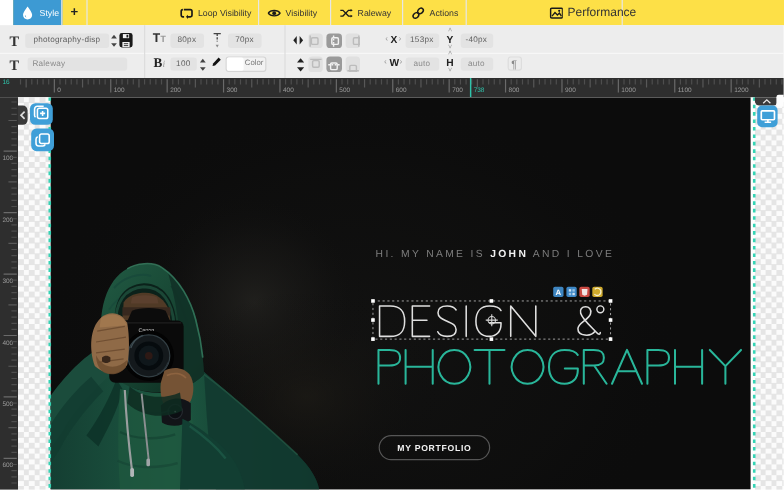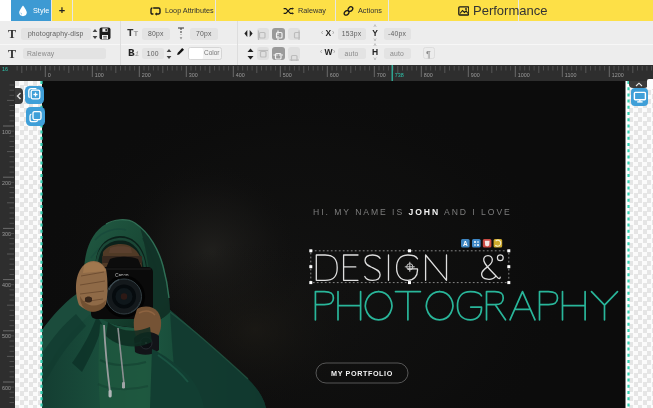--- a/index.html
+++ b/index.html
@@ -14,21 +14,28 @@
         <path d="M5 0.5 C5 0.5 1.2 5.2 1.2 7.6 C1.2 9.8 2.9 11.2 5 11.2 C7.1 11.2 8.8 9.8 8.8 7.6 C8.8 5.2 5 0.5 5 0.5 Z M4 9.6 C3 9.2 2.6 8.3 2.8 7.3" fill="#fff" stroke="none"></path>
       </svg>
       <div style="position:absolute;left:22px;top:0;font-size:7.3px;color:#fff;line-height:21px;white-space:nowrap;">Style</div>
     </div>
     <div style="position:absolute;left:41px;top:0;width:21px;height:21px;border-right:1px solid #e6e6e6;text-align:center;font-size:11px;font-weight:bold;color:#222;line-height:20px;">+</div>
     <div style="position:absolute;left:132px;top:0;width:73px;height:21px;border-right:1px solid #e6e6e6;">
       <svg style="position:absolute;left:7px;top:5px" width="11" height="12" viewBox="0 0 11 12">
         <path d="M3.2 3 H8.6 Q10 3 10 4.4 V7.6 Q10 9 8.6 9 H5.8 M3.4 9 H2.4 Q1 9 1 7.6 V4.4 Q1 3 2.4 3" fill="none" stroke="#1a1a1a" stroke-width="1.4"></path>
         <path d="M6.6 7.2 L5 9 L6.6 10.8 Z" fill="#1a1a1a"></path>
       </svg>
-      <div style="position:absolute;left:22px;top:0;font-size:7.3px;color:#333;line-height:21px;white-space:nowrap;">Loop Attributes</div>
+      <div style="position:absolute;left:22px;top:0;font-size:7.3px;color:#333;line-height:21px;white-space:nowrap;">Loop Visibility</div>
+    </div>
+    <div style="position:absolute;left:205px;top:0;width:60px;height:21px;border-right:1px solid #e6e6e6;">
+      <svg style="position:absolute;left:7px;top:5px" width="11" height="12" viewBox="0 0 11 12">
+        <path d="M0.5 6 C2.5 3 8.5 3 10.5 6 C8.5 9 2.5 9 0.5 6 Z" fill="none" stroke="#1a1a1a" stroke-width="1.2"></path>
+        <circle cx="5.5" cy="6" r="1.6" fill="#1a1a1a"></circle>
+      </svg>
+      <div style="position:absolute;left:22px;top:0;font-size:7.3px;color:#333;line-height:21px;white-space:nowrap;">Visibility</div>
     </div>
     <div style="position:absolute;left:265px;top:0;width:60px;height:21px;border-right:1px solid #e6e6e6;">
       <svg style="position:absolute;left:7px;top:5px" width="11" height="12" viewBox="0 0 11 12">
         <path d="M0.6 3.6 H2.8 L7.4 8.4 H9.6" fill="none" stroke="#1a1a1a" stroke-width="1.1"></path>
         <path d="M0.6 8.4 H2.8 L7.4 3.6 H9.6" fill="none" stroke="#1a1a1a" stroke-width="1.1"></path>
         <path d="M9.2 2.4 L11 3.6 L9.2 4.8 Z" fill="#1a1a1a"></path>
         <path d="M9.2 7.2 L11 8.4 L9.2 9.6 Z" fill="#1a1a1a"></path>
       </svg>
       <div style="position:absolute;left:22px;top:0;font-size:7.3px;color:#333;line-height:21px;white-space:nowrap;">Raleway</div>
     </div>
@@ -38,21 +45,21 @@
         <ellipse cx="7.4" cy="4.1" rx="2.6" ry="2.0" transform="rotate(-45 7.4 4.1)" fill="none" stroke="#1a1a1a" stroke-width="1.3"></ellipse>
       </svg>
       <div style="position:absolute;left:22px;top:0;font-size:7.3px;color:#333;line-height:21px;white-space:nowrap;">Actions</div>
     </div>
     <div style="position:absolute;left:440px;top:0;width:68px;height:21px;border-right:1px solid #e6e6e6;">
       <svg style="position:absolute;left:7px;top:5px" width="11" height="12" viewBox="0 0 11 12">
         <rect x="0.8" y="1.8" width="10" height="8.2" rx="1" fill="none" stroke="#1a1a1a" stroke-width="1.3"></rect>
         <path d="M2 8.5 L4.5 5.5 L6.5 7.5 L8.2 5.8 L9.8 8.5" fill="none" stroke="#1a1a1a" stroke-width="1.1"></path>
         <circle cx="8" cy="4" r="0.9" fill="#1a1a1a"></circle>
       </svg>
-      <div style="position:absolute;left:22px;top:0;font-size:13px;color:#333;line-height:21px;white-space:nowrap;text-align:center;">Performance</div>
+      <div style="position:absolute;left:22px;top:0;font-size:10px;color:#333;line-height:21px;white-space:nowrap;text-align:center;">Performance</div>
     </div>
   </div>
 
 <div style="position:absolute;left:0;top:21px;width:653px;height:44px;background:#ededed;">
 <div style="position:absolute;left:0;top:22.5px;width:653px;height:1px;background:#f7f7f7;"></div>
   </div>
 <div style="position:absolute;left:8px;top:27px;width:12px;font-family:'Liberation Serif',serif;font-weight:bold;font-size:12px;color:#333;">T</div>
 <div style="position:absolute;left:21px;top:28px;width:69.5px;height:11.5px;background:#e3e3e3;border-radius:2.5px;">
     <div style="font-size:6.8px;line-height:11.5px;color:#5e5e5e;text-align:center;letter-spacing:0.2px;">photography-disp</div>
   </div>
@@ -107,21 +114,21 @@
 <div style="position:absolute;left:371.5px;top:24px;font-size:6px;color:#999;text-align:center;width:7px;line-height:4px;">˄</div>
 <div style="position:absolute;left:371.5px;top:28px;font-size:8.5px;font-weight:bold;color:#222;text-align:center;width:7px;">Y</div>
 <div style="position:absolute;left:371.5px;top:37.5px;font-size:6px;color:#999;text-align:center;width:7px;line-height:4px;">˅</div>
 <div style="position:absolute;left:383.5px;top:28px;width:27px;height:11.5px;background:#e3e3e3;border-radius:2.5px;">
     <div style="font-size:6.8px;line-height:11.5px;color:#5e5e5e;text-align:center;letter-spacing:0.2px;">-40px</div>
   </div>
 <div style="position:absolute;left:8px;top:46.5px;width:12px;font-family:'Liberation Serif',serif;font-weight:bold;font-size:12px;color:#333;">T</div>
 <div style="position:absolute;left:23px;top:47.5px;width:83px;height:11.5px;background:#e3e3e3;border-radius:2.5px;padding-left:4px;">
     <div style="font-size:6.8px;line-height:11.5px;color:#8a8a8a;text-align:left;letter-spacing:0.2px;">Raleway</div>
   </div>
-<div style="position:absolute;left:128px;top:46.5px;font-family:Liberation Mono, monospace;font-weight:bold;font-size:11px;color:#222;">B<span style="font-style:italic;font-size:8px;color:#999;font-weight:normal;">i</span></div>
+<div style="position:absolute;left:128px;top:46.5px;font-family:Liberation Serif, serif;font-weight:bold;font-size:11px;color:#222;">B<span style="font-style:italic;font-size:8px;color:#999;font-weight:normal;">i</span></div>
 <div style="position:absolute;left:142px;top:47.5px;width:21.5px;height:11.5px;background:#e3e3e3;border-radius:2.5px;">
     <div style="font-size:6.8px;line-height:11.5px;color:#5e5e5e;text-align:center;letter-spacing:0.2px;">100</div>
   </div>
 <svg style="position:absolute;left:165.5px;top:47.5px" width="6" height="12" viewBox="0 0 6 12">
     <path d="M3,1 L5.4,4 L0.6,4 Z" fill="#444"></path>
     <path d="M3,11 L5.4,8 L0.6,8 Z" fill="#444"></path>
   </svg>
 <svg style="position:absolute;left:176px;top:46.5px" width="9" height="13" viewBox="0 0 9 13">
 <path d="M6.2 1 L8 2.8 L3.2 7.6 L1.1 8.1 L1.6 6 Z" fill="#111"></path>
   </svg>

